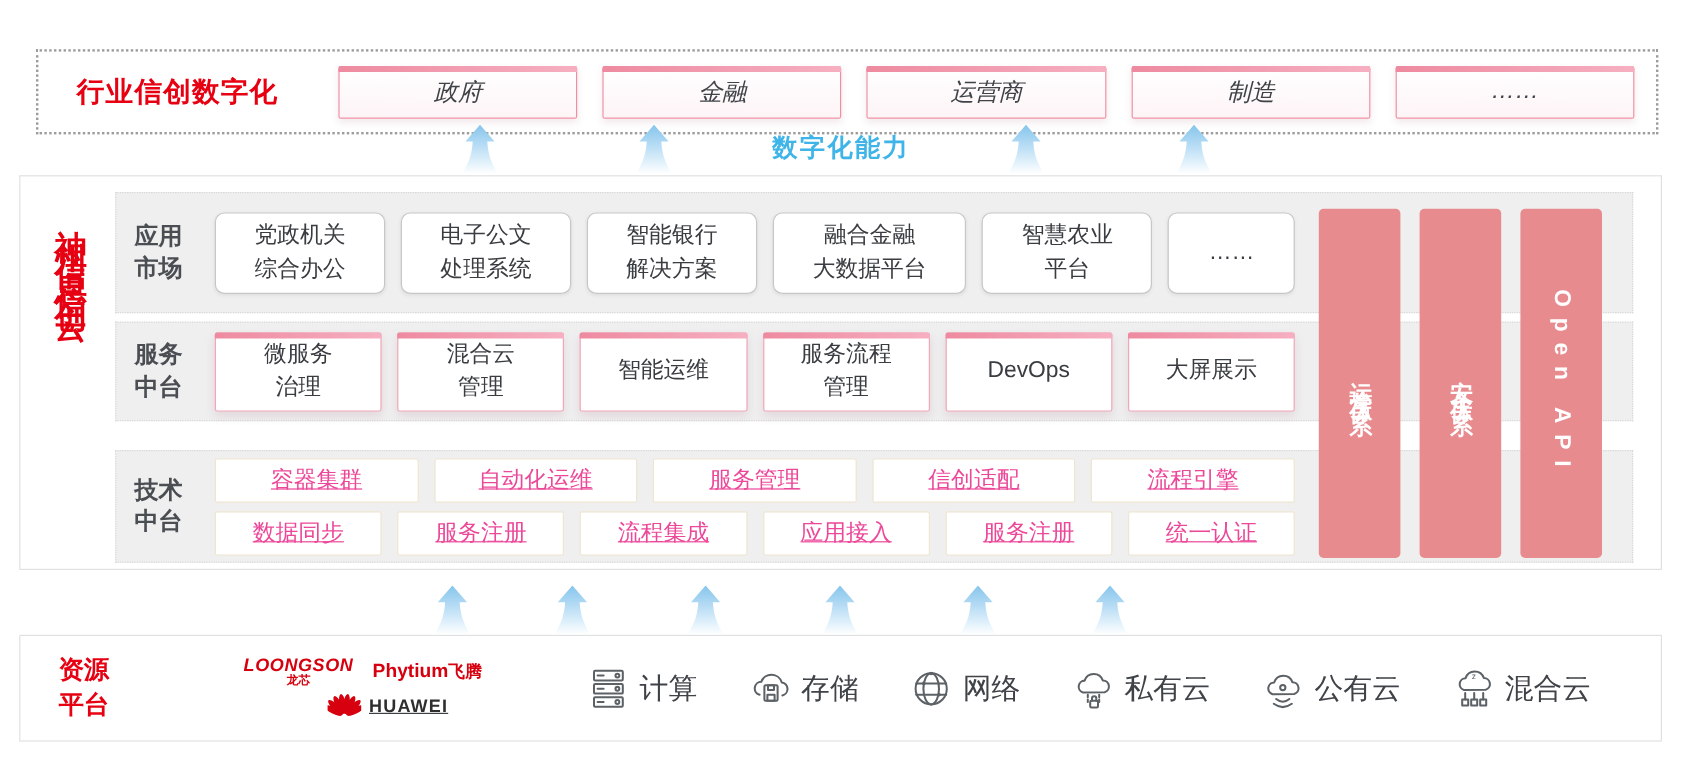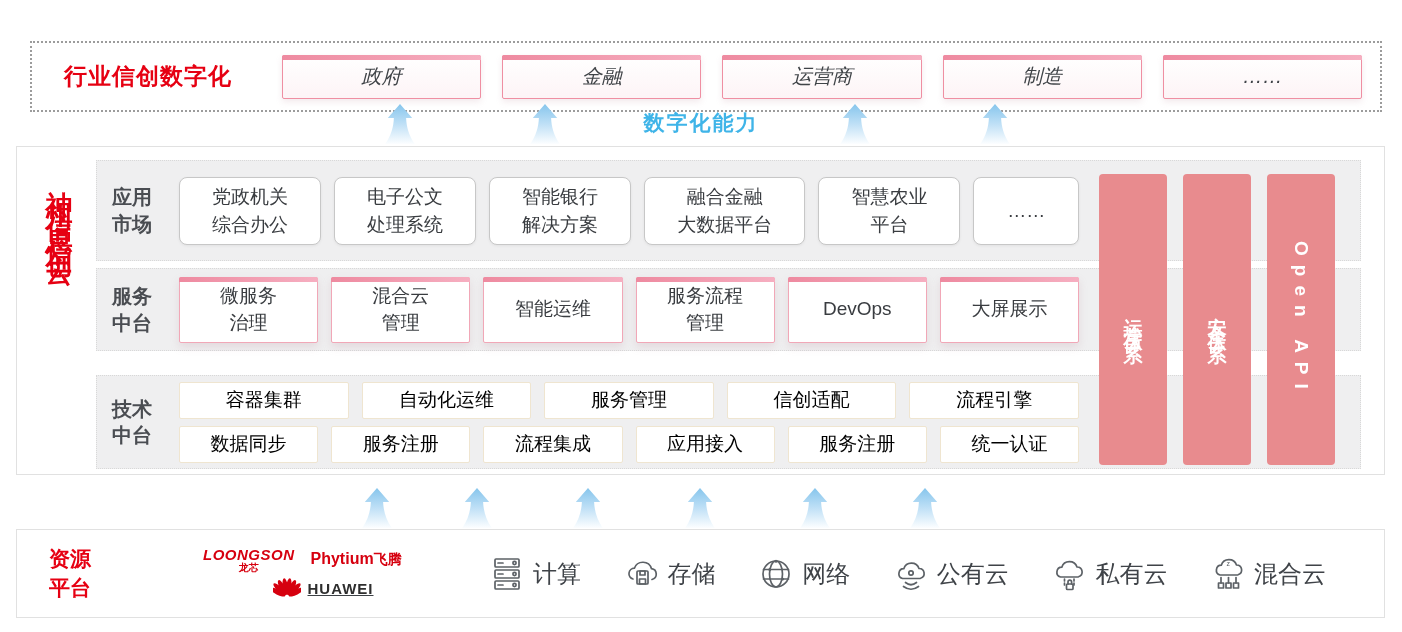--- a/index.html
+++ b/index.html
@@ -91,21 +91,21 @@
     background:linear-gradient(90deg,#ee8aa0,#f6afc1);
     border-radius:2px 2px 0 0;
   }
 
   .tech-stack { width:900px; display:flex; flex-direction:column; gap:7px; margin-left:19px; }
   .tech-row { display:flex; gap:13px; }
   .card-tech {
     flex:1; height:37px; background:#fff;
     border:1px solid #efe5d0; border-radius:2px;
     display:flex; align-items:center; justify-content:center;
-    font-size:19px; color:#000000;
+    font-size:19px; color:#ec4899;text-decoration:underline;
   }
 
   .side-bar {
     position:absolute; top:27px; width:68px; height:291px;
     background:#e88b8e; border-radius:4px;
     display:flex; align-items:center; justify-content:center;
   }
   .side-bar-text {
     writing-mode:vertical-rl;
     color:#fff; font-size:19px; font-weight:700; letter-spacing:9px;
@@ -336,39 +336,39 @@
           <circle cx="11.8" cy="13.5" r="1.5"></circle>
             <circle cx="24.5" cy="23" r="1.5"></circle>
             <circle cx="18" cy="5.2" r="1.5"></circle>
         </g>
       </svg>
       <span class="res-item-label">网络</span>
     </div>
     <div class="res-item">
       <svg width="36" height="36" viewBox="0 0 36 36">
         <g class="icon-stroke">
-          <path d="M9.5 22.5 a5 5 0 0 1 1.3-9.8 A8 8 0 0 1 26 12.5 a5 5 0 0 1 1.5 9.8 Z"></path>
-          <circle cx="18" cy="17" r="2.2"></circle>
-          <path d="M12.5 26.5 q5.5 4.5 11 0"></path>
-          <path d="M10.5 30.5 q7.5 5.5 15 0"></path>
-        </g>
-      </svg>
-      <span class="res-item-label">公有云</span>
-    </div>
-    <div class="res-item">
-      <svg width="36" height="36" viewBox="0 0 36 36">
-        <g class="icon-stroke">
           <path d="M9.5 21 a5 5 0 0 1 1.3-9.8 A8 8 0 0 1 26 11 a5 5 0 0 1 1.5 9.8 Z"></path>
           <line x1="13.5" y1="23" x2="13.5" y2="30" stroke-dasharray="2 2"></line>
           <line x1="23" y1="23" x2="23" y2="30" stroke-dasharray="2 2"></line>
           <rect x="15.5" y="28" width="6.5" height="5.5" rx="1"></rect>
           <path d="M17 28 v-2 a1.8 1.8 0 0 1 3.6 0 v2"></path>
         </g>
       </svg>
       <span class="res-item-label">私有云</span>
+    </div>
+    <div class="res-item">
+      <svg width="36" height="36" viewBox="0 0 36 36">
+        <g class="icon-stroke">
+          <path d="M9.5 22.5 a5 5 0 0 1 1.3-9.8 A8 8 0 0 1 26 12.5 a5 5 0 0 1 1.5 9.8 Z"></path>
+          <circle cx="18" cy="17" r="2.2"></circle>
+          <path d="M12.5 26.5 q5.5 4.5 11 0"></path>
+          <path d="M10.5 30.5 q7.5 5.5 15 0"></path>
+        </g>
+      </svg>
+      <span class="res-item-label">公有云</span>
     </div>
     <div class="res-item">
       <svg width="36" height="36" viewBox="0 0 36 36">
         <g class="icon-stroke">
           <path d="M10 19 a5 5 0 0 1 1.3-9.8 A8 8 0 0 1 26.5 9 a5 5 0 0 1 1.5 9.8 Z"></path>
           <line x1="11" y1="21.5" x2="11" y2="27"></line>
           <line x1="18.5" y1="21.5" x2="18.5" y2="27"></line>
           <line x1="26" y1="21.5" x2="26" y2="27"></line>
           <rect x="8.5" y="27" width="5" height="5"></rect>
           <rect x="16" y="27" width="5" height="5"></rect>

